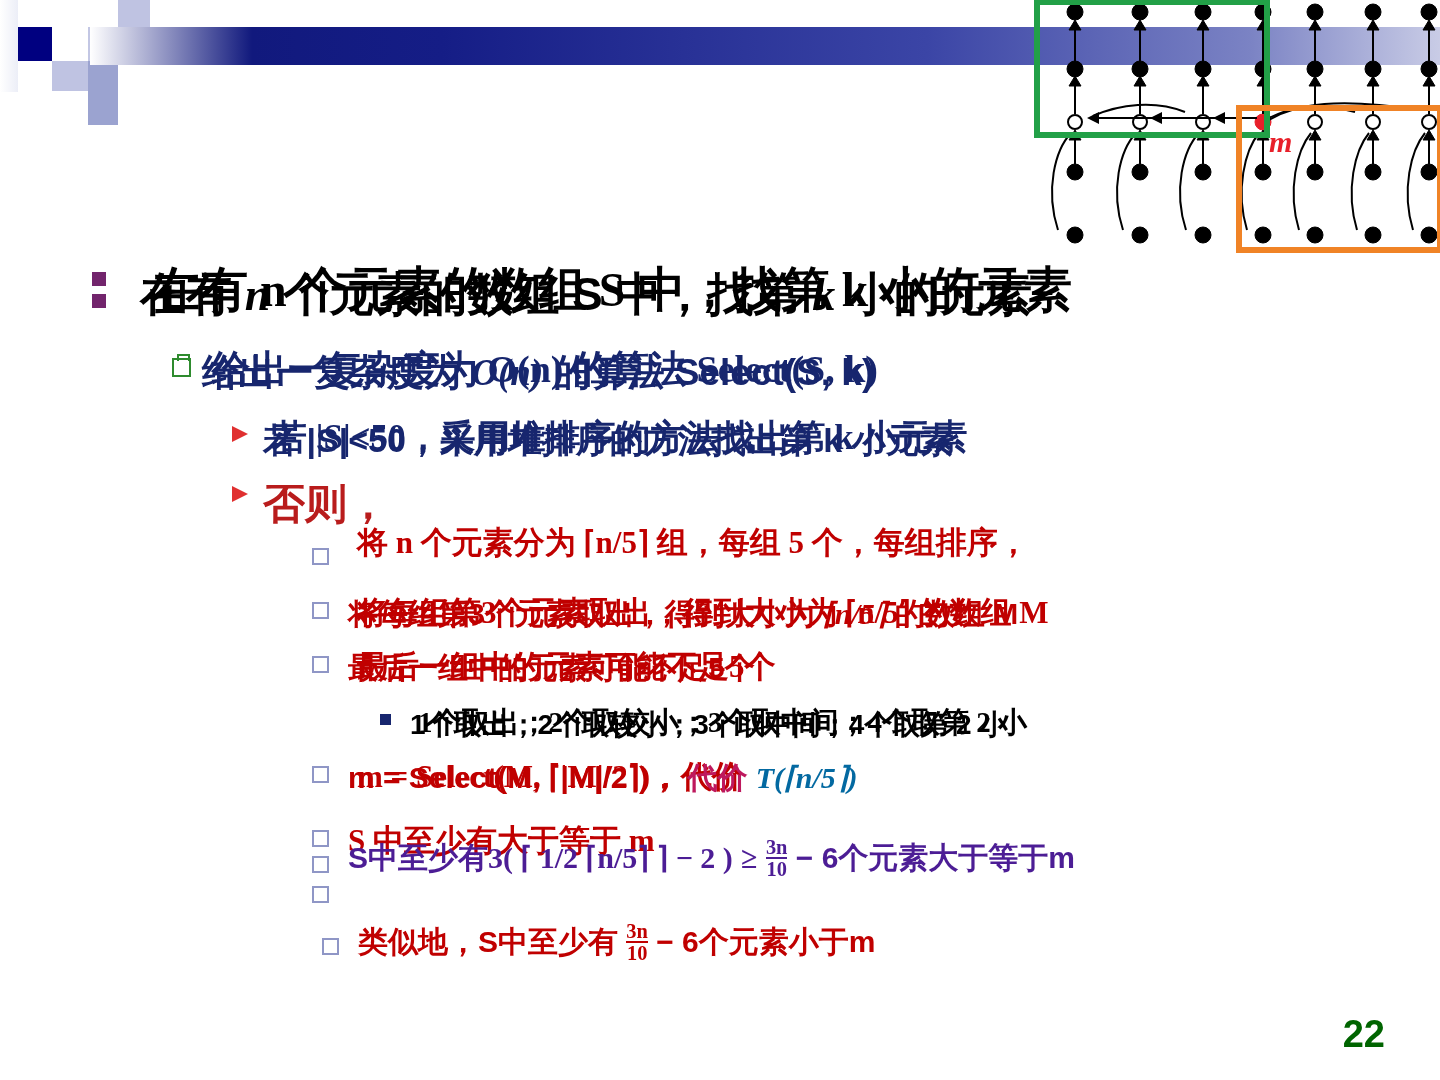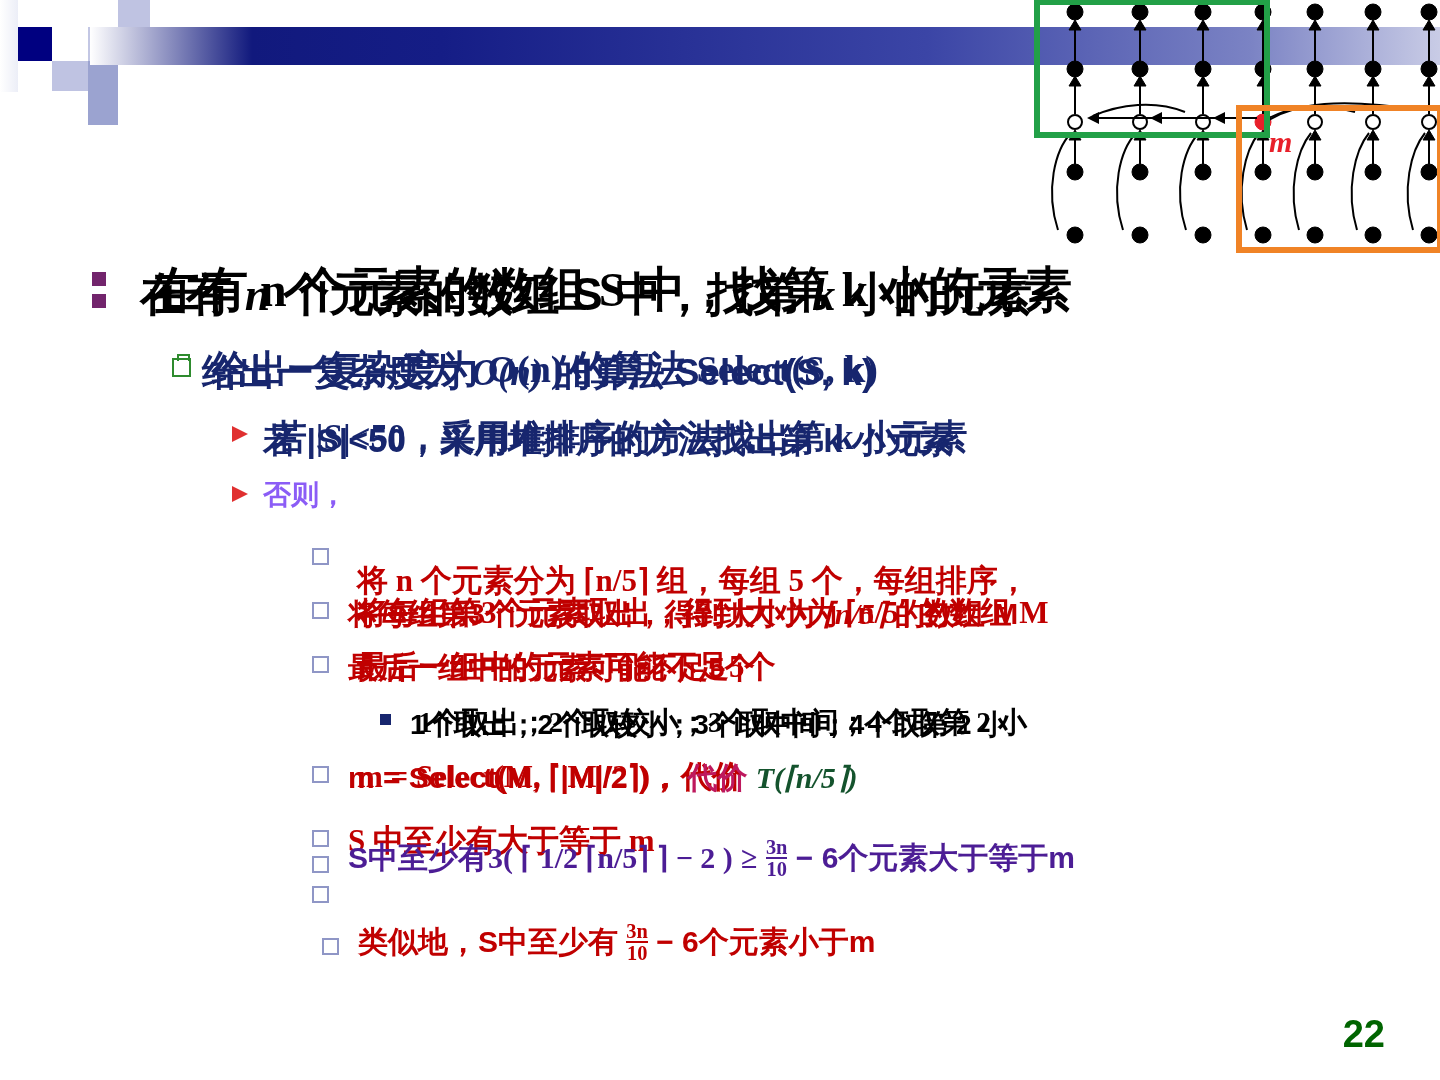--- a/index.html
+++ b/index.html
@@ -314,25 +314,25 @@
   </div>
 
   <div class="bul-arrow-red" style="left:232px; top:426px;"></div>
 
   <div class="ghost" style="left:272px; top:414px; font-size:35px; color:#17266e; font-family:'Liberation Serif',serif;">若 |S|&lt;50，采用堆排序的方法找出第 k 小元素</div>
 
   <div class="line" style="left:263px; top:418px; font-size:34px; color:#17266e;">若 |S|&lt;50，采用堆排序的方法找出第 k 小元素</div>
 
   <div class="bul-arrow-red" style="left:232px; top:486px;"></div>
 
-  <div class="line" style="left:263px; top:476px; font-size:28px; color:#8b5cf6;">否则，</div>
+  <div class="line" style="left:263px; top:476px; font-size:42px; color:#b91c1c;">否则，</div>
 
   <div class="bul-hollow-blue" style="left:312px; top:548px;"></div>
 
-  <div class="ghost" style="left:357px; top:560px; font-size:31px; color:#c00000; font-family:'Liberation Serif',serif;">将 n 个元素分为 ⌈n/5⌉ 组，每组 5 个，每组排序，</div>
+  <div class="ghost" style="left:357px; top:522px; font-size:31px; color:#c00000; font-family:'Liberation Serif',serif;">将 n 个元素分为 ⌈n/5⌉ 组，每组 5 个，每组排序，</div>
 
 
   <div class="bul-hollow-blue" style="left:312px; top:602px;"></div>
 
   <div class="ghost" style="left:357px; top:592px; font-size:31px; color:#c00000; font-family:'Liberation Serif',serif;">将每组第3个元素取出，得到大小为 ⌈n/5⌉ 的数组 M</div>
 
   <div class="line" style="left:348px; top:594px; font-size:30px; color:#c00000;">
     <span>将每组第3个元素取出，得到大小为</span>
     <span class="mathi">⌈n/5⌉</span>
     <span>的数组 M</span>
@@ -350,21 +350,21 @@
 
   <div class="line" style="left:410px; top:706px; font-size:28px; color:#000000;">1个取出；2个取较小；3个取中间；4个取第 2 小</div>
 
   <div class="bul-hollow-blue" style="left:312px; top:766px;"></div>
 
   <div class="ghost" style="left:357px; top:756px; font-size:31px; color:#c00000; font-family:'Liberation Serif',serif;">m = Select(M, ⌈|M|/2⌉)，代价</div>
 
   <div class="line" style="left:348px; top:758px; font-size:30px; color:#c00000;">
     <span>m = Select(M, ⌈|M|/2⌉)，</span>
     <span style="color:#be185d;">代价</span>
-    <span class="mathi" style="color:#14532d;">T(⌈n/5⌉)</span>
+    <span class="mathi" style="color:#0369a1;">T(⌈n/5⌉)</span>
   </div>
 
   <div class="bul-hollow-blue" style="left:312px; top:830px;"></div>
   <div class="bul-hollow-blue" style="left:312px; top:856px;"></div>
 
   <div class="ghost" style="left:348px; top:820px; font-size:31px; color:#c00000; font-family:'Liberation Serif',serif;">S 中至少有大于等于 m</div>
 
   <div class="line" style="left:348px; top:838px; font-size:30px; color:#4c1d95;">
     <span>S中至少有</span><span class="mathu">3</span><span class="mathu">( ⌈ 1/2 ⌈n/5⌉ ⌉ − 2 )</span>
     <span class="mathu">≥</span>

